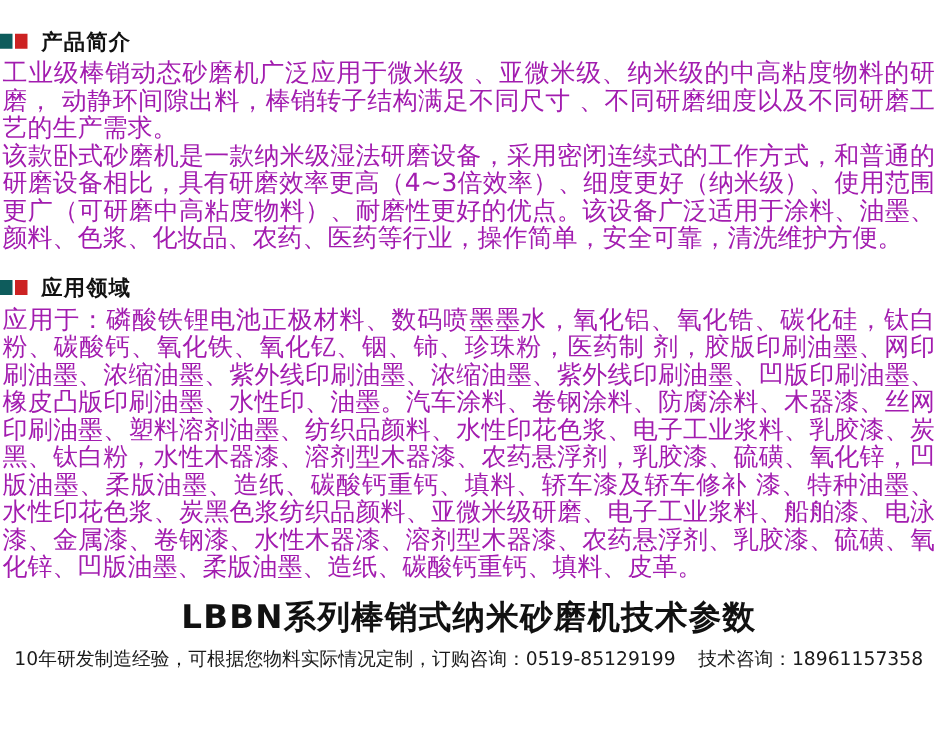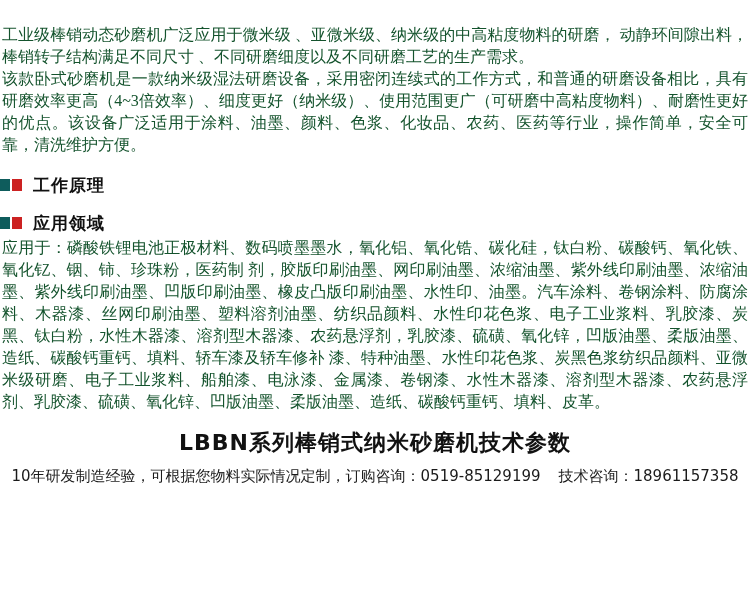--- a/index.html
+++ b/index.html
@@ -33,32 +33,31 @@
     color: #111111;
     letter-spacing: 1px;
     white-space: nowrap;
   }
   .sec-1 { margin-top: 24px; }
   .sec-2 { margin-top: 20px; }
   .sec-3 { margin-top: 20px; }
 
   .sec-body { margin-top: 5px; }
   .sec-body p {
-    font-size: 16px;
+    font-size: 20px;
     line-height: 22px;
     text-align: justify;
-    color: #14532d;
-    font-family: Liberation Serif, serif;
+    color: #a21caf;
   }
 
   
   .tech-title {
     margin-top: 16px;
     text-align: center;
-    font-size: 22px;
+    font-size: 26px;
     line-height: 28px;
     font-weight: bold;
     color: #111111;
     letter-spacing: 1px;
   }
 
   
   .contact-line {
     margin-top: 9px;
     text-align: center;
@@ -68,32 +67,32 @@
     white-space: nowrap;
   }
   .contact-line .gap { display: inline-block; width: 18px; }
 </style>
 </head>
 <body>
 
 <div class="page">
 
   <div class="section sec-1">
+    <div class="sec-header">
+      <span class="sq sq-teal"></span>
+      <span class="sq sq-red"></span>
+      <span class="sec-title">产品简介</span>
+    </div>
     <div class="sec-body">
       <p>工业级棒销动态砂磨机广泛应用于微米级 、亚微米级、纳米级的中高粘度物料的研磨， 动静环间隙出料，棒销转子结构满足不同尺寸 、不同研磨细度以及不同研磨工艺的生产需求。</p>
       <p>该款卧式砂磨机是一款纳米级湿法研磨设备，采用密闭连续式的工作方式，和普通的研磨设备相比，具有研磨效率更高（4~3倍效率）、细度更好（纳米级）、使用范围更广（可研磨中高粘度物料）、耐磨性更好的优点。该设备广泛适用于涂料、油墨、颜料、色浆、化妆品、农药、医药等行业，操作简单，安全可靠，清洗维护方便。</p>
     </div>
   </div>
 
   <div class="section sec-2">
-    <div class="sec-header">
-      <span class="sq sq-teal"></span>
-      <span class="sq sq-red"></span>
-      <span class="sec-title">工作原理</span>
-    </div>
   </div>
 
   <div class="section sec-3">
     <div class="sec-header">
       <span class="sq sq-teal"></span>
       <span class="sq sq-red"></span>
       <span class="sec-title">应用领域</span>
     </div>
     <div class="sec-body">
       <p>应用于：磷酸铁锂电池正极材料、数码喷墨墨水，氧化铝、氧化锆、碳化硅，钛白粉、碳酸钙、氧化铁、氧化钇、铟、铈、珍珠粉，医药制 剂，胶版印刷油墨、网印刷油墨、浓缩油墨、紫外线印刷油墨、浓缩油墨、紫外线印刷油墨、凹版印刷油墨、橡皮凸版印刷油墨、水性印、油墨。汽车涂料、卷钢涂料、防腐涂料、木器漆、丝网印刷油墨、塑料溶剂油墨、纺织品颜料、水性印花色浆、电子工业浆料、乳胶漆、炭黑、钛白粉，水性木器漆、溶剂型木器漆、农药悬浮剂，乳胶漆、硫磺、氧化锌，凹版油墨、柔版油墨、造纸、碳酸钙重钙、填料、轿车漆及轿车修补 漆、特种油墨、水性印花色浆、炭黑色浆纺织品颜料、亚微米级研磨、电子工业浆料、船舶漆、电泳漆、金属漆、卷钢漆、水性木器漆、溶剂型木器漆、农药悬浮剂、乳胶漆、硫磺、氧化锌、凹版油墨、柔版油墨、造纸、碳酸钙重钙、填料、皮革。</p>

